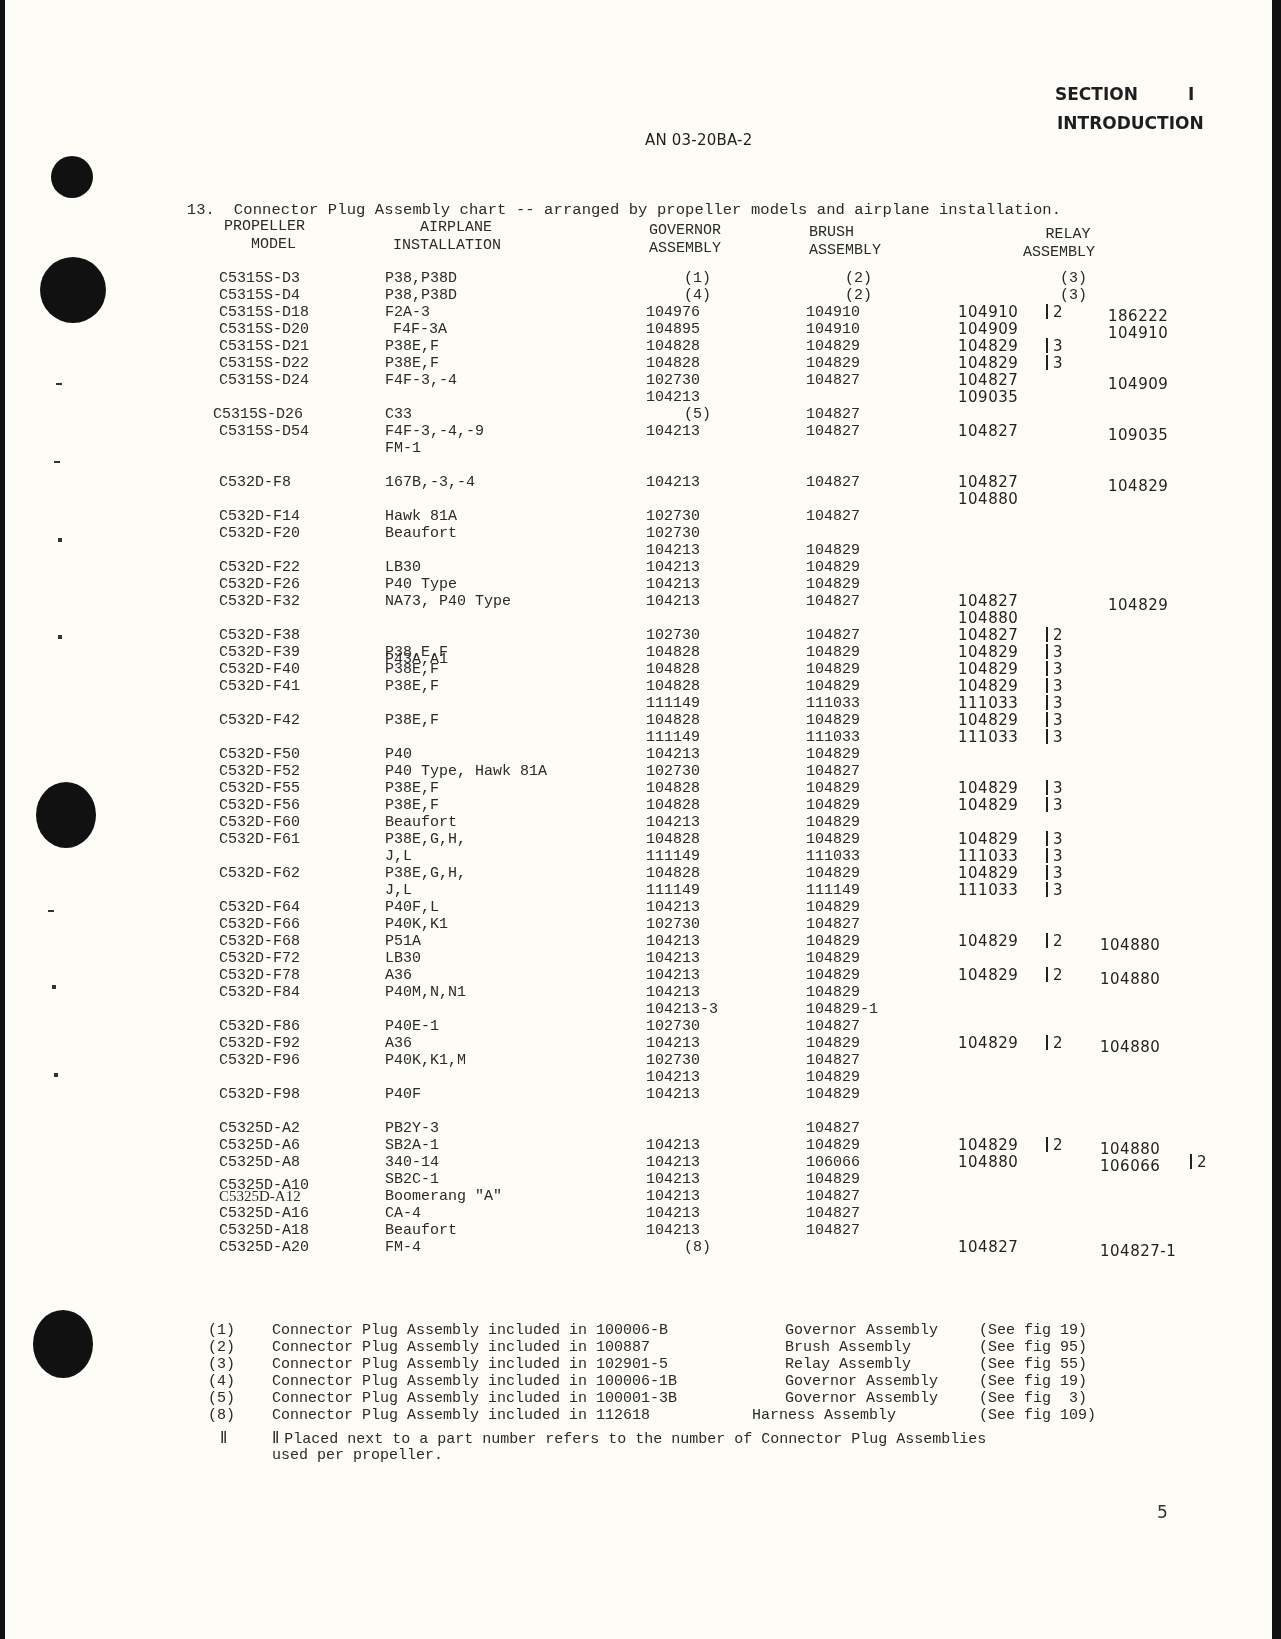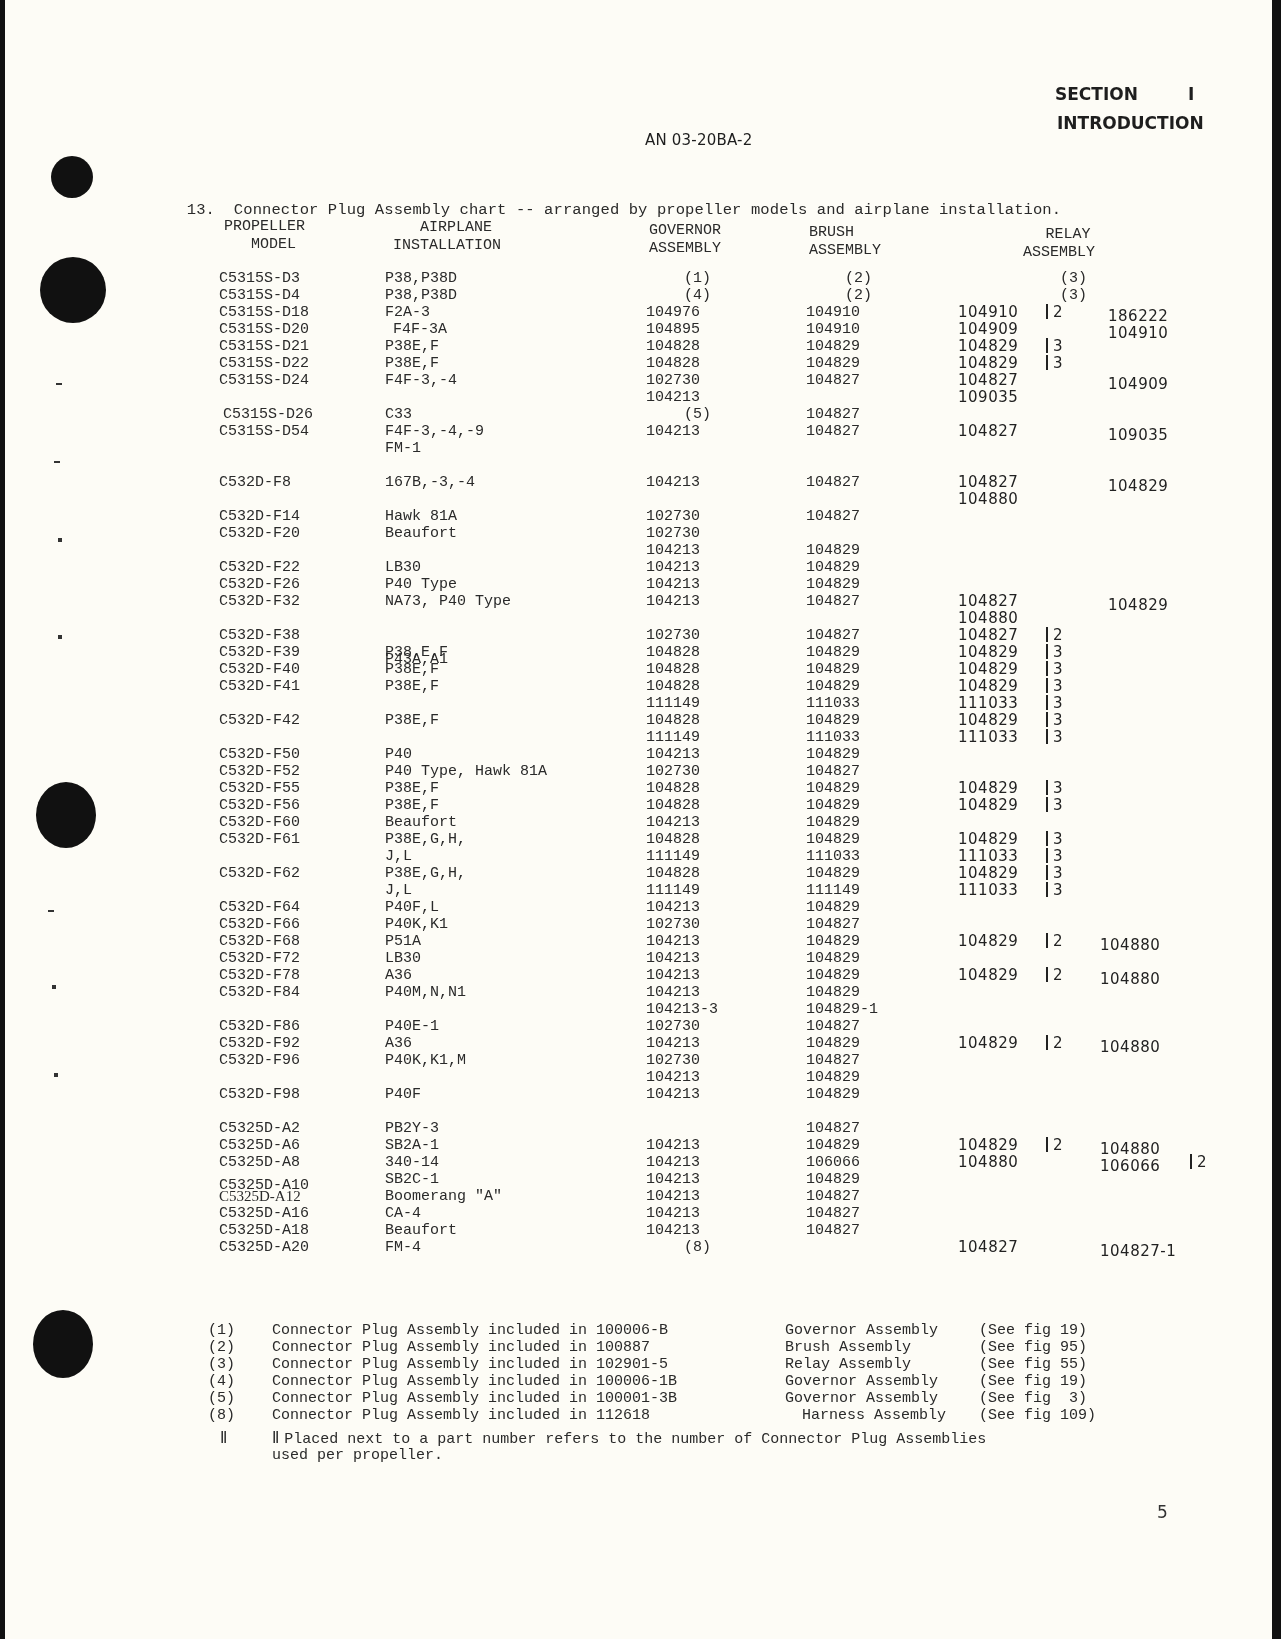--- a/index.html
+++ b/index.html
@@ -97,21 +97,21 @@
     <div class="relay" style="left: 958px; top: 355px;">104829</div>
     <div class="bracket" style="left: 1046px; top: 355px;"><span class="bar"></span><span>3</span></div>
     <div class="cell" style="left: 219px; top: 372px;">C5315S-D24</div>
     <div class="cell" style="left: 385px; top: 372px;">F4F-3,-4</div>
     <div class="cell" style="top: 372px; left: 646px;">102730</div>
     <div class="cell" style="top: 372px; left: 806px;">104827</div>
     <div class="relay" style="left: 958px; top: 372px;">104827</div>
     <div class="relay" style="top: 376px; left: 1108px;">104909</div>
     <div class="cell" style="top: 389px; left: 646px;">104213</div>
     <div class="relay" style="left: 958px; top: 389px;">109035</div>
-    <div class="cell" style="left: 223px; top: 406px;">C5315S-D26</div>
+    <div class="cell" style="left: 213px; top: 406px;">C5315S-D26</div>
     <div class="cell" style="left: 385px; top: 406px;">C33</div>
     <div class="cell" style="top: 406px; left: 684px;">(5)</div>
     <div class="cell" style="top: 406px; left: 806px;">104827</div>
     <div class="cell" style="left: 219px; top: 423px;">C5315S-D54</div>
     <div class="cell" style="left: 385px; top: 423px;">F4F-3,-4,-9</div>
     <div class="cell" style="top: 423px; left: 646px;">104213</div>
     <div class="cell" style="top: 423px; left: 806px;">104827</div>
     <div class="relay" style="left: 958px; top: 423px;">104827</div>
     <div class="relay" style="top: 427px; left: 1108px;">109035</div>
     <div class="cell" style="left: 385px; top: 440px;">FM-1</div>
@@ -344,21 +344,21 @@
     <div class="fn" style="left: 208px; top: 1373px;">(4)</div>
     <div class="fn" style="left: 272px; top: 1373px;">Connector Plug Assembly included in 100006-1B</div>
     <div class="fn" style="left: 785px; top: 1373px;">Governor Assembly</div>
     <div class="fn" style="left: 979px; top: 1373px;">(See fig 19)</div>
     <div class="fn" style="left: 208px; top: 1390px;">(5)</div>
     <div class="fn" style="left: 272px; top: 1390px;">Connector Plug Assembly included in 100001-3B</div>
     <div class="fn" style="left: 785px; top: 1390px;">Governor Assembly</div>
     <div class="fn" style="left: 979px; top: 1390px;">(See fig  3)</div>
     <div class="fn" style="left: 208px; top: 1407px;">(8)</div>
     <div class="fn" style="left: 272px; top: 1407px;">Connector Plug Assembly included in 112618</div>
-    <div class="fn" style="left: 802px; top: 1407px; text-align: center;">Harness Assembly</div>
+    <div class="fn" style="left: 752px; top: 1407px; text-align: center;">Harness Assembly</div>
     <div class="fn" style="left: 979px; top: 1407px;">(See fig 109)</div>
   </div>
 
 <div class="fn" style="left:220px;top:1430px;font-family:'DejaVu Sans',sans-serif;">Ⅱ</div>
 <div class="fn" style="left:272px;top:1430px;"><span style="font-family:'DejaVu Sans',sans-serif;">Ⅱ </span><span>Placed next to a part number refers to the number of Connector Plug Assemblies</span></div>
 <div class="fn" style="left:272px;top:1447px;">used per propeller.</div>
 
 <div class="pageno">5</div>
 
 </body></html>

